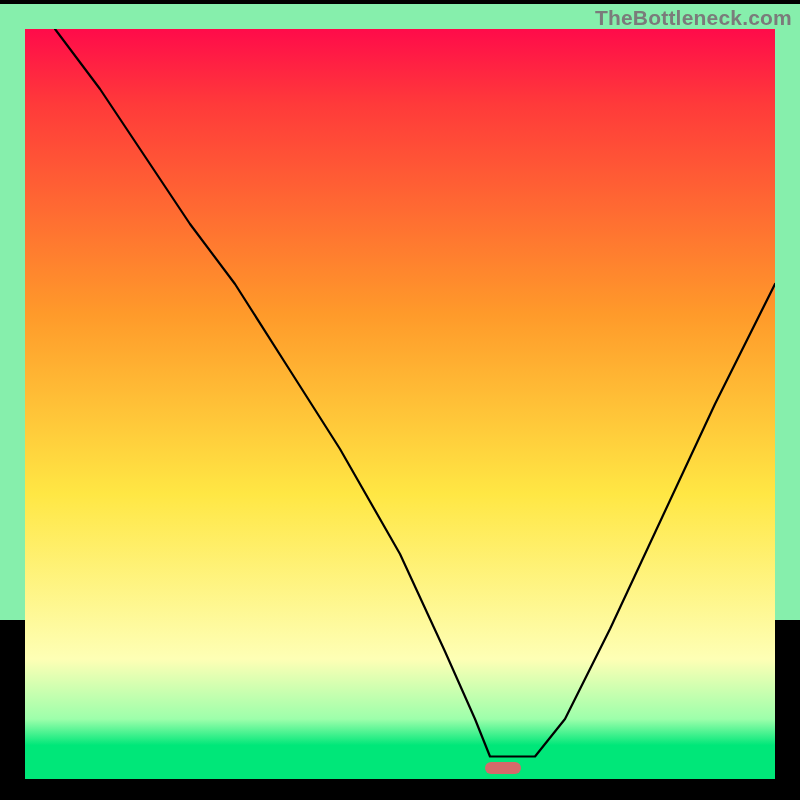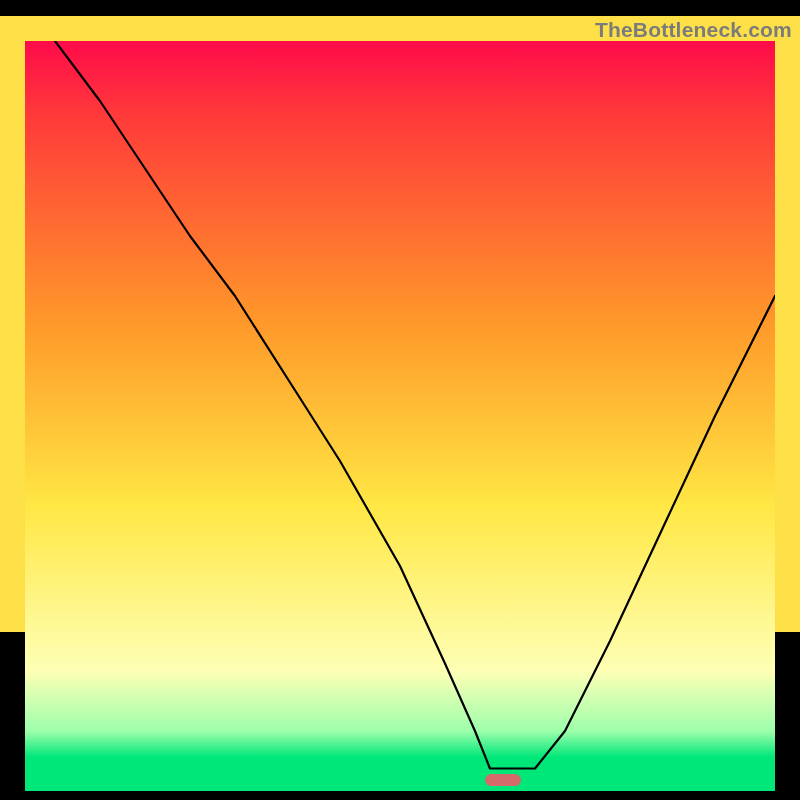--- a/index.html
+++ b/index.html
@@ -6,24 +6,24 @@
     margin: 0;
     padding: 0;
     width: 800px;
     height: 800px;
     background: #000;
     overflow: hidden;
   }
   .frame {
     position: absolute;
     left: 0;
-    top: 16px;
+    top: 4px;
     width: 800px;
     height: 616px;
-    background: #fde047;
+    background: #86efac;
   }
   .plot {
     position: absolute;
     left: 25px;
     top: 25px;
     width: 750px;
     height: 750px;
     overflow: hidden;
   }
   .gradient {

